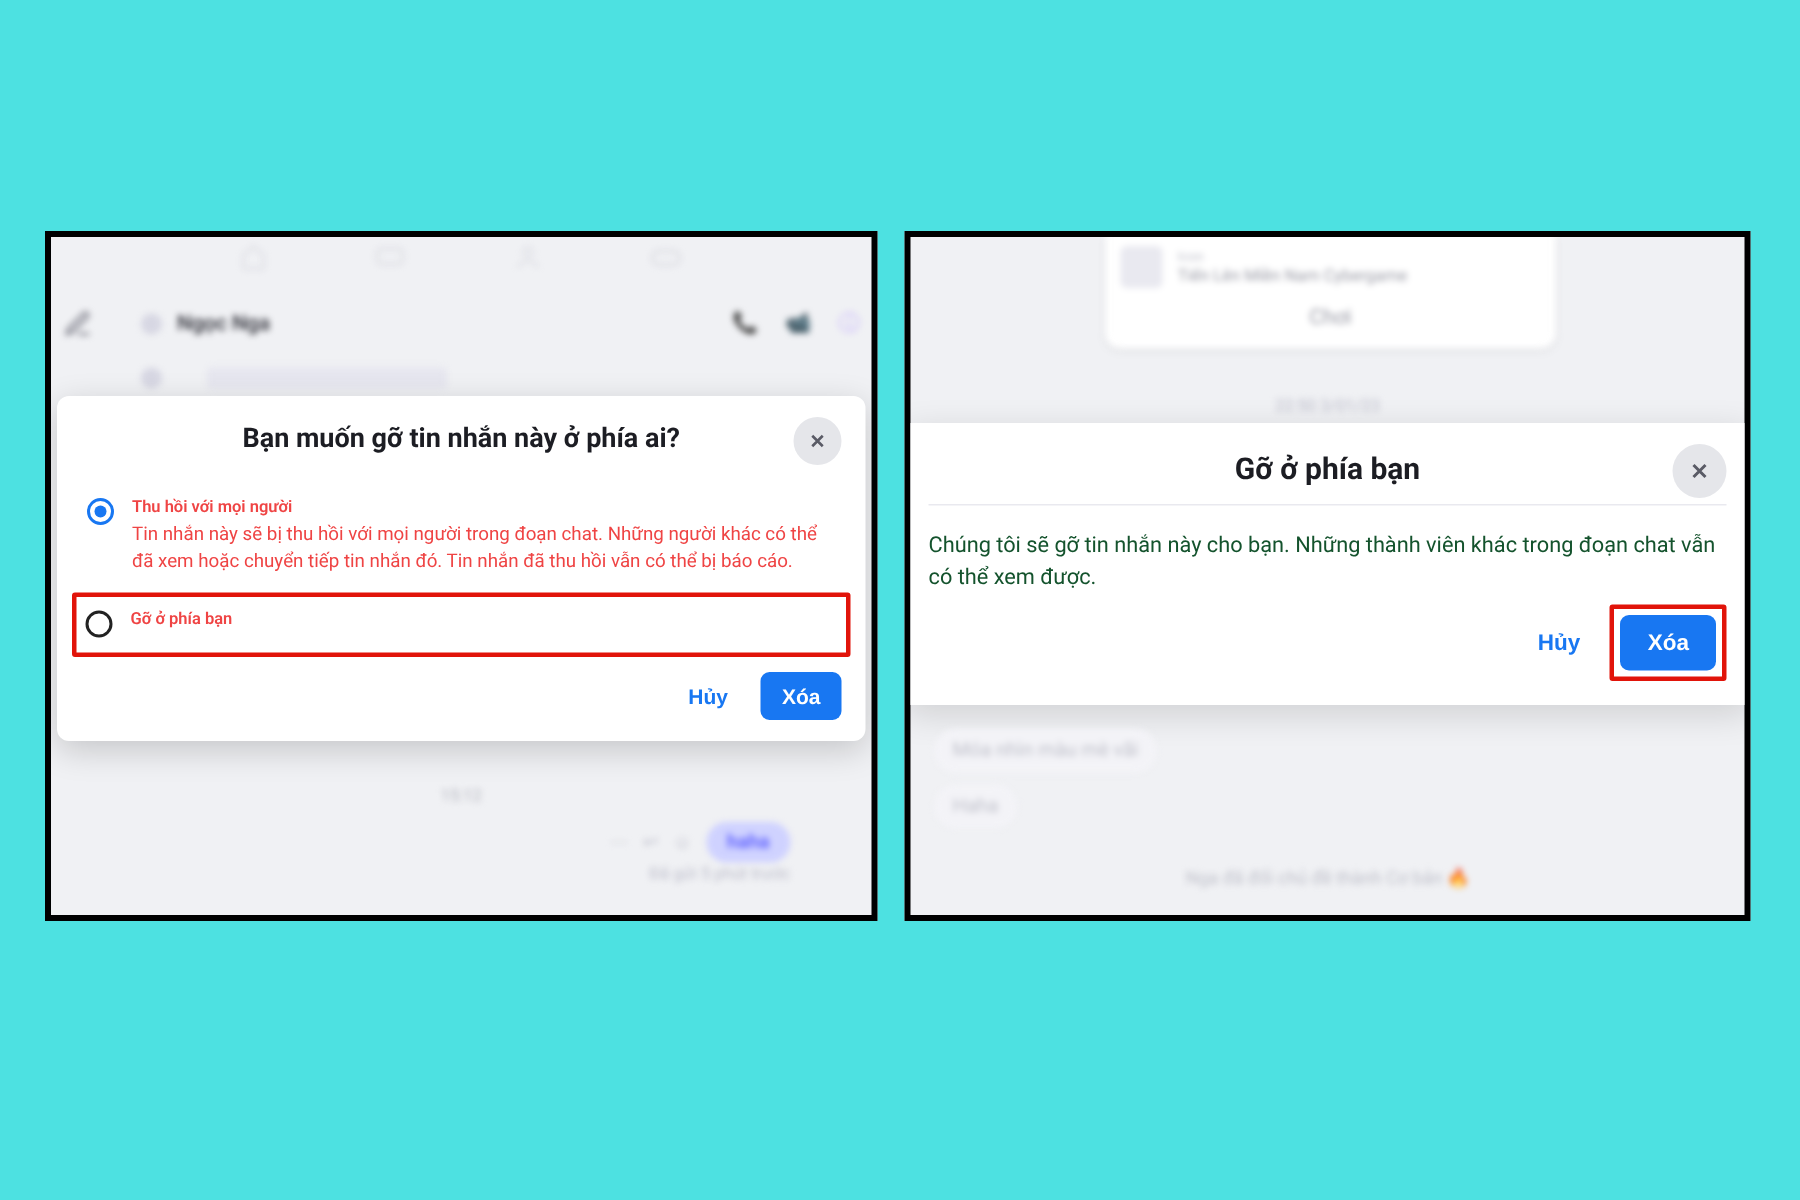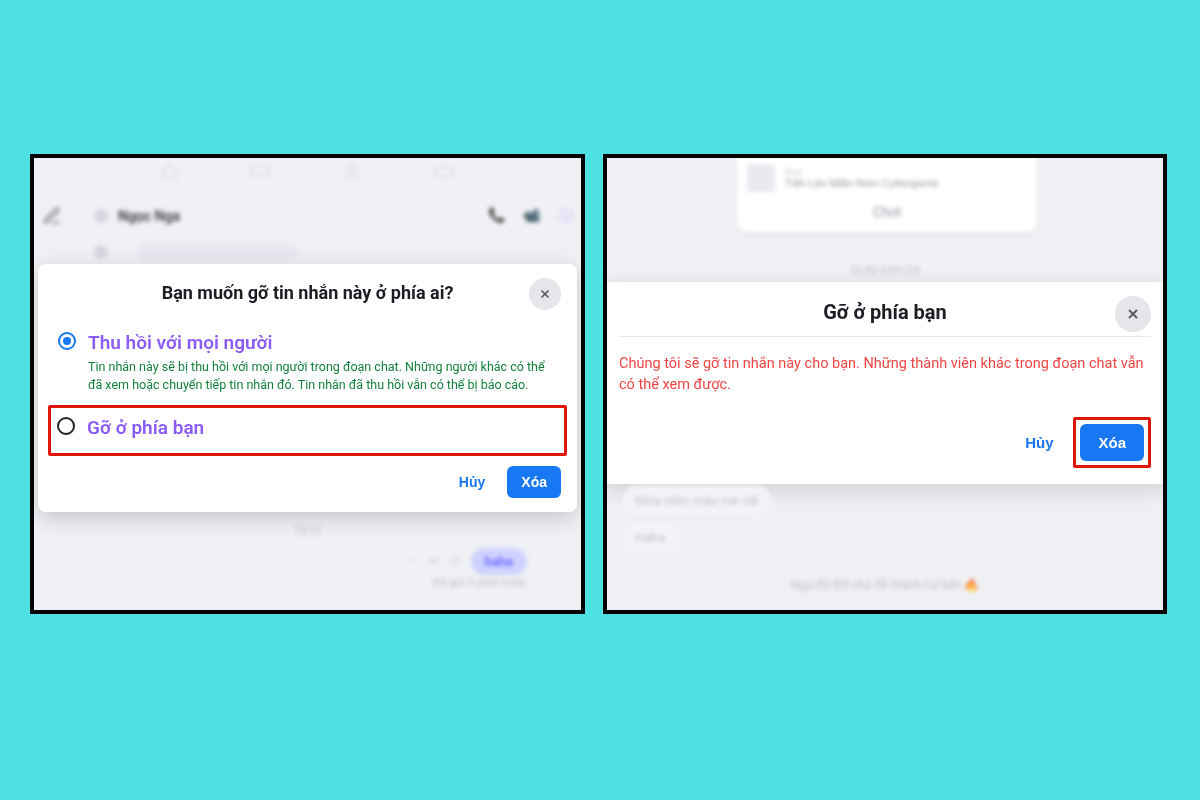--- a/index.html
+++ b/index.html
@@ -58,22 +58,22 @@
   }
   .opt { display:flex; gap:12px; padding:8px 4px 10px 4px; }
   .radio {
     width:18px;height:18px;border-radius:50%;border:2px solid #1877f2;
     flex:0 0 18px; margin-top:1px; position:relative;
   }
   .radio.selected::after{
     content:""; position:absolute; inset:3px; border-radius:50%; background:#1877f2;
   }
   .radio.unselected { border-color:#222; }
-  .opt-title { font-size:19px; font-weight:600; color:#8b5cf6; margin-bottom:4px;}
-  .opt-desc { font-size:12.5px; color:#15803d; line-height:1.4; }
+  .opt-title { font-size:11px; font-weight:600; color:#ef4444; margin-bottom:4px;}
+  .opt-desc { font-size:12.5px; color:#ef4444; line-height:1.4; }
   .hl-red {
     border:3px solid #e1140a; border-radius:2px;
     padding:6px 6px 8px 4px; margin:2px -6px 4px -6px;
   }
   .btn-row { display:flex; justify-content:flex-end; gap:8px; margin-top:10px;}
   .btn-cancel {
     background:transparent; border:none; color:#1877f2; font-weight:600;
     font-size:14px; padding:8px 14px; border-radius:6px; cursor:pointer;
   }
   .btn-delete {
@@ -114,21 +114,21 @@
     padding:18px 16px 16px 16px;
   }
   .d2-title-row { position:relative; text-align:center; margin-bottom:16px; padding-bottom:12px; border-bottom:1px solid #e9e9ef;}
   .d2-title { font-size:20px; font-weight:700; color:#1c1d23;}
   .close-btn2 {
     position:absolute; right:0; top:-4px;
     width:36px;height:36px;border-radius:50%;background:#e5e6ea;
     display:flex;align-items:center;justify-content:center;
     color:#5a5b66; font-size:20px; cursor:pointer;
   }
-  .d2-body { font-size:14.5px; color:#ef4444; line-height:1.45; margin-bottom:22px;}
+  .d2-body { font-size:14.5px; color:#14532d; line-height:1.45; margin-bottom:8px;}
   .btn-row2 { display:flex; justify-content:flex-end; align-items:center; gap:4px;}
   .btn-cancel2 {
     background:transparent; border:none; color:#1877f2; font-weight:600;
     font-size:15px; padding:10px 16px; border-radius:6px; cursor:pointer;
   }
   .hl-red2 { border:3px solid #e1140a; padding:4px; border-radius:2px;}
   .btn-delete2 {
     background:#1877f2; border:none; color:#fff; font-weight:700;
     font-size:15px; padding:10px 18px; border-radius:6px; cursor:pointer;
   }

